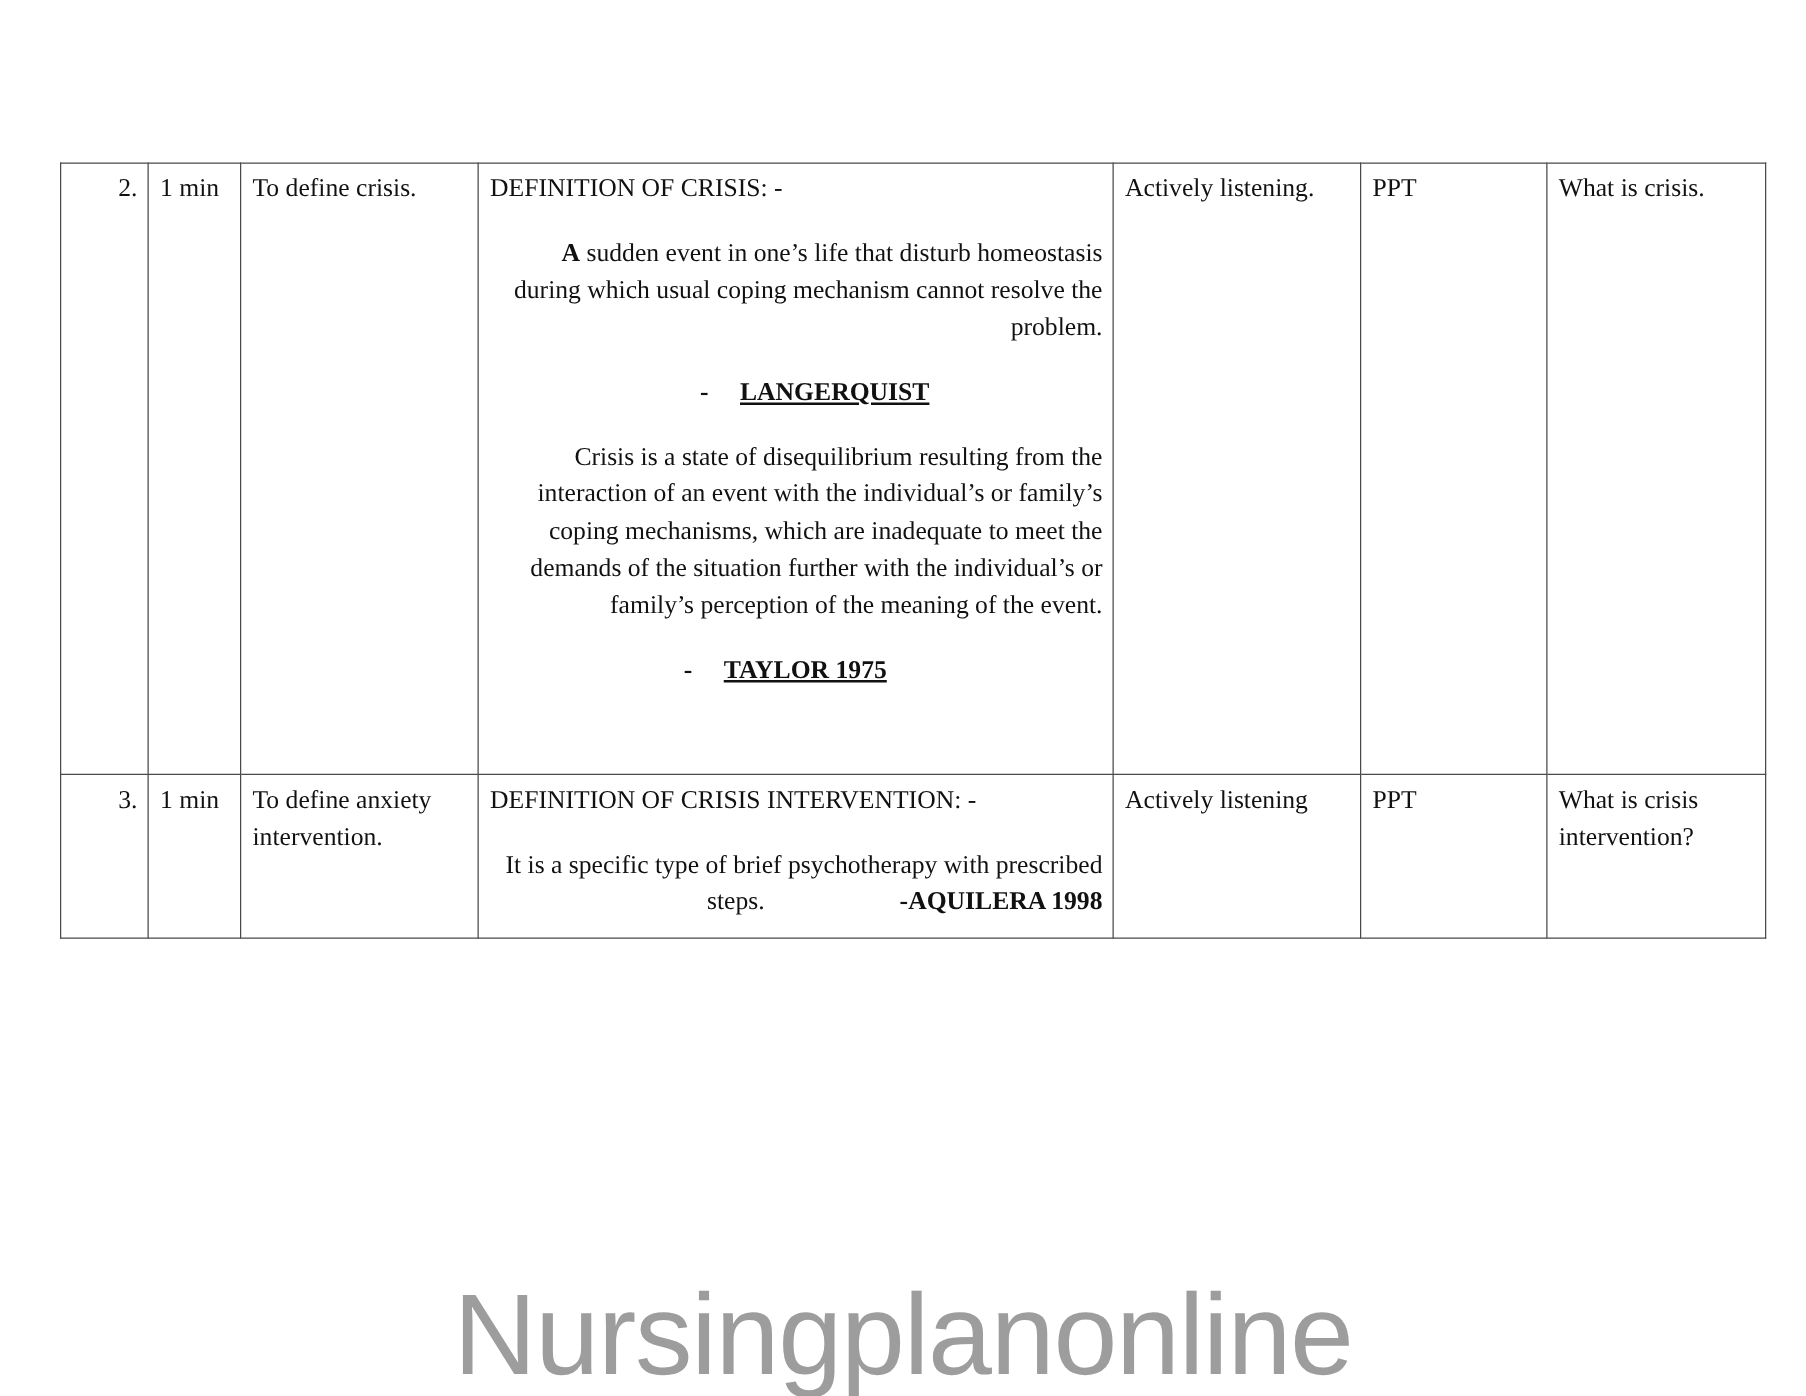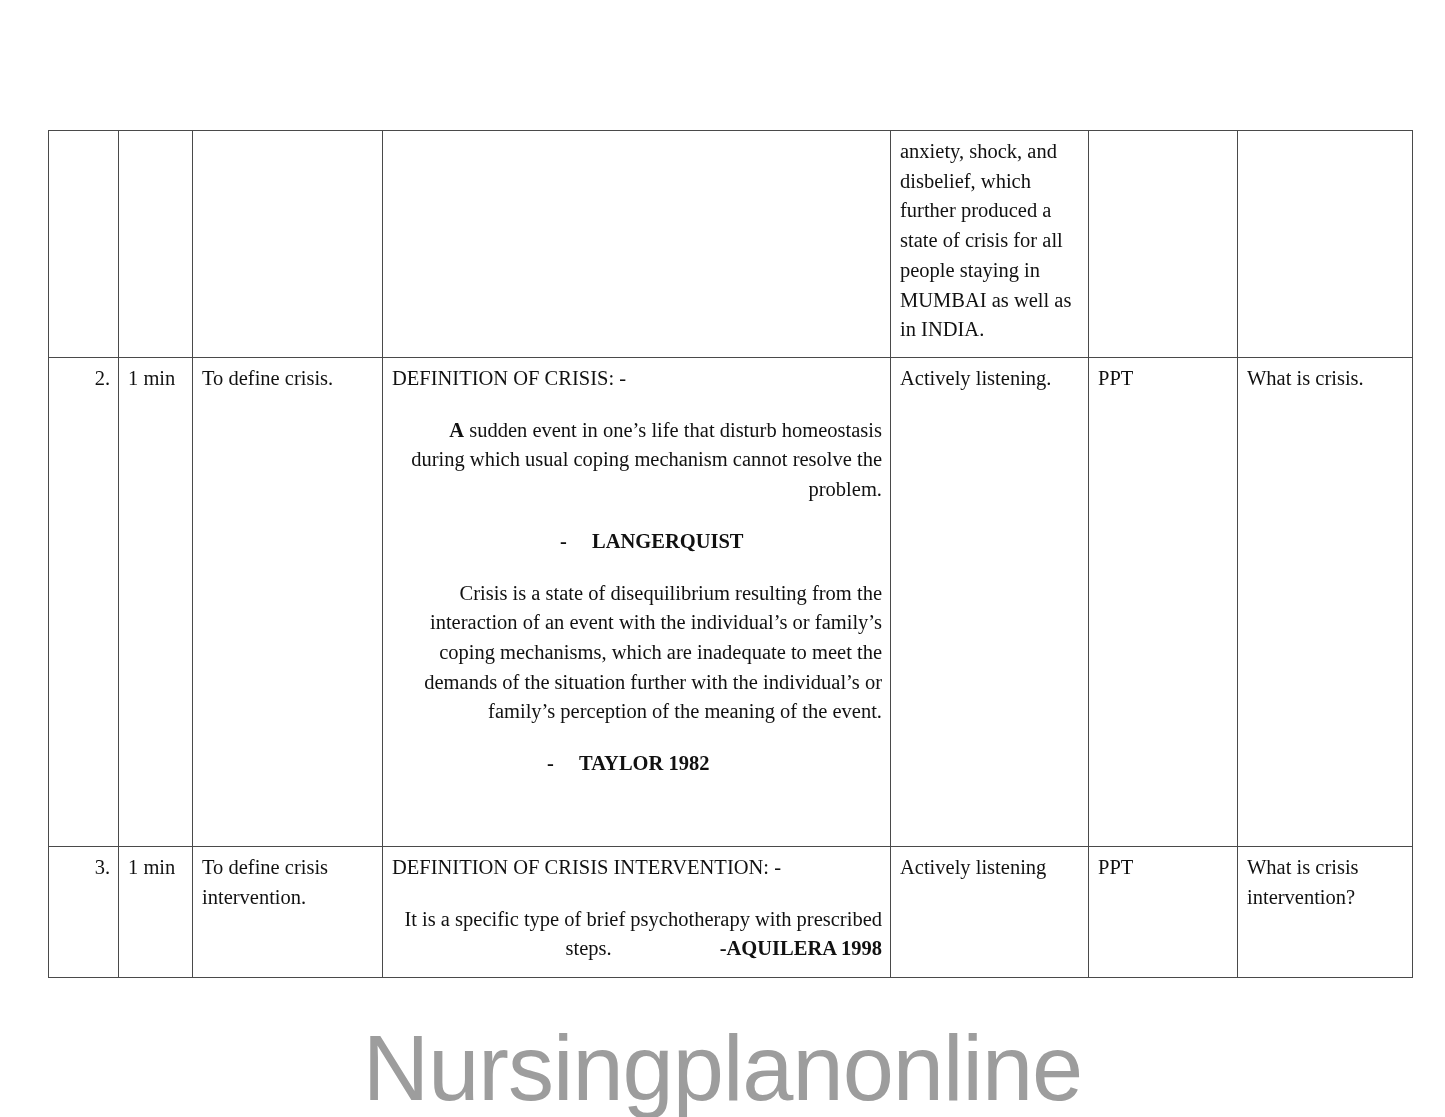--- a/index.html
+++ b/index.html
@@ -58,20 +58,21 @@
   }
   .para.last { margin-bottom: 1px; }
   .heading {
     font-weight: normal;
     margin: 0 0 22px 0;
   }
   .attrib {
     font-weight: bold;
     margin: 0 0 22px 0;
     padding-left: 168px;
+    text-decoration: underline;
   }
   .attrib .dash {
     display: inline-block;
     width: 32px;
     font-weight: bold;
   }
   .attrib.taylor {
     padding-left: 155px;
   }
   .inline-b { font-weight: bold; }
@@ -107,50 +108,41 @@
       <col class="c-sno">
         <col class="c-time">
         <col class="c-obj">
         <col class="c-content">
       <col class="c-learner">
         <col class="c-aids">
         <col class="c-eval">
     </colgroup>
     <tbody>
 
-      <tr class="row-partial">
-        <td class="sno"></td>
-        <td class="time"></td>
-        <td></td>
-        <td></td>
-        <td class="tight">anxiety, shock, and disbelief, which further produced a state of crisis for all people staying in MUMBAI as well as in INDIA.</td>
-        <td></td>
-        <td></td>
-      </tr>
 
       <tr class="row-two">
         <td class="sno">2.</td>
         <td class="time">1 min</td>
         <td>To define crisis.</td>
         <td>
           <p class="heading">DEFINITION OF CRISIS: -</p>
           <p class="para"><span class="inline-b">A</span><span> sudden event in one’s life that disturb homeostasis during which usual coping mechanism cannot resolve the problem.</span></p>
           <p class="attrib"><span class="dash">-</span><span>LANGERQUIST</span></p>
           <p class="para">Crisis is a state of disequilibrium resulting from the interaction of an event with the individual’s or family’s coping mechanisms, which are inadequate to meet the demands of the situation further with the individual’s or family’s perception of the meaning of the event.</p>
-          <p class="attrib taylor last"><span class="dash">-</span><span>TAYLOR 1982</span></p>
+          <p class="attrib taylor last"><span class="dash">-</span><span>TAYLOR 1975</span></p>
         </td>
         <td>Actively listening.</td>
         <td>PPT</td>
         <td>What is crisis.</td>
       </tr>
 
       <tr class="row-three">
         <td class="sno">3.</td>
         <td class="time">1 min</td>
-        <td>To define crisis intervention.</td>
+        <td>To define anxiety intervention.</td>
         <td>
           <p class="heading">DEFINITION OF CRISIS INTERVENTION: -</p>
           <p class="para last"><span>It is a specific type of brief psychotherapy with prescribed steps.</span><span class="trail-bold">-AQUILERA 1998</span></p>
         </td>
         <td>Actively listening</td>
         <td>PPT</td>
         <td>What is crisis intervention?</td>
       </tr>
 
     </tbody>

